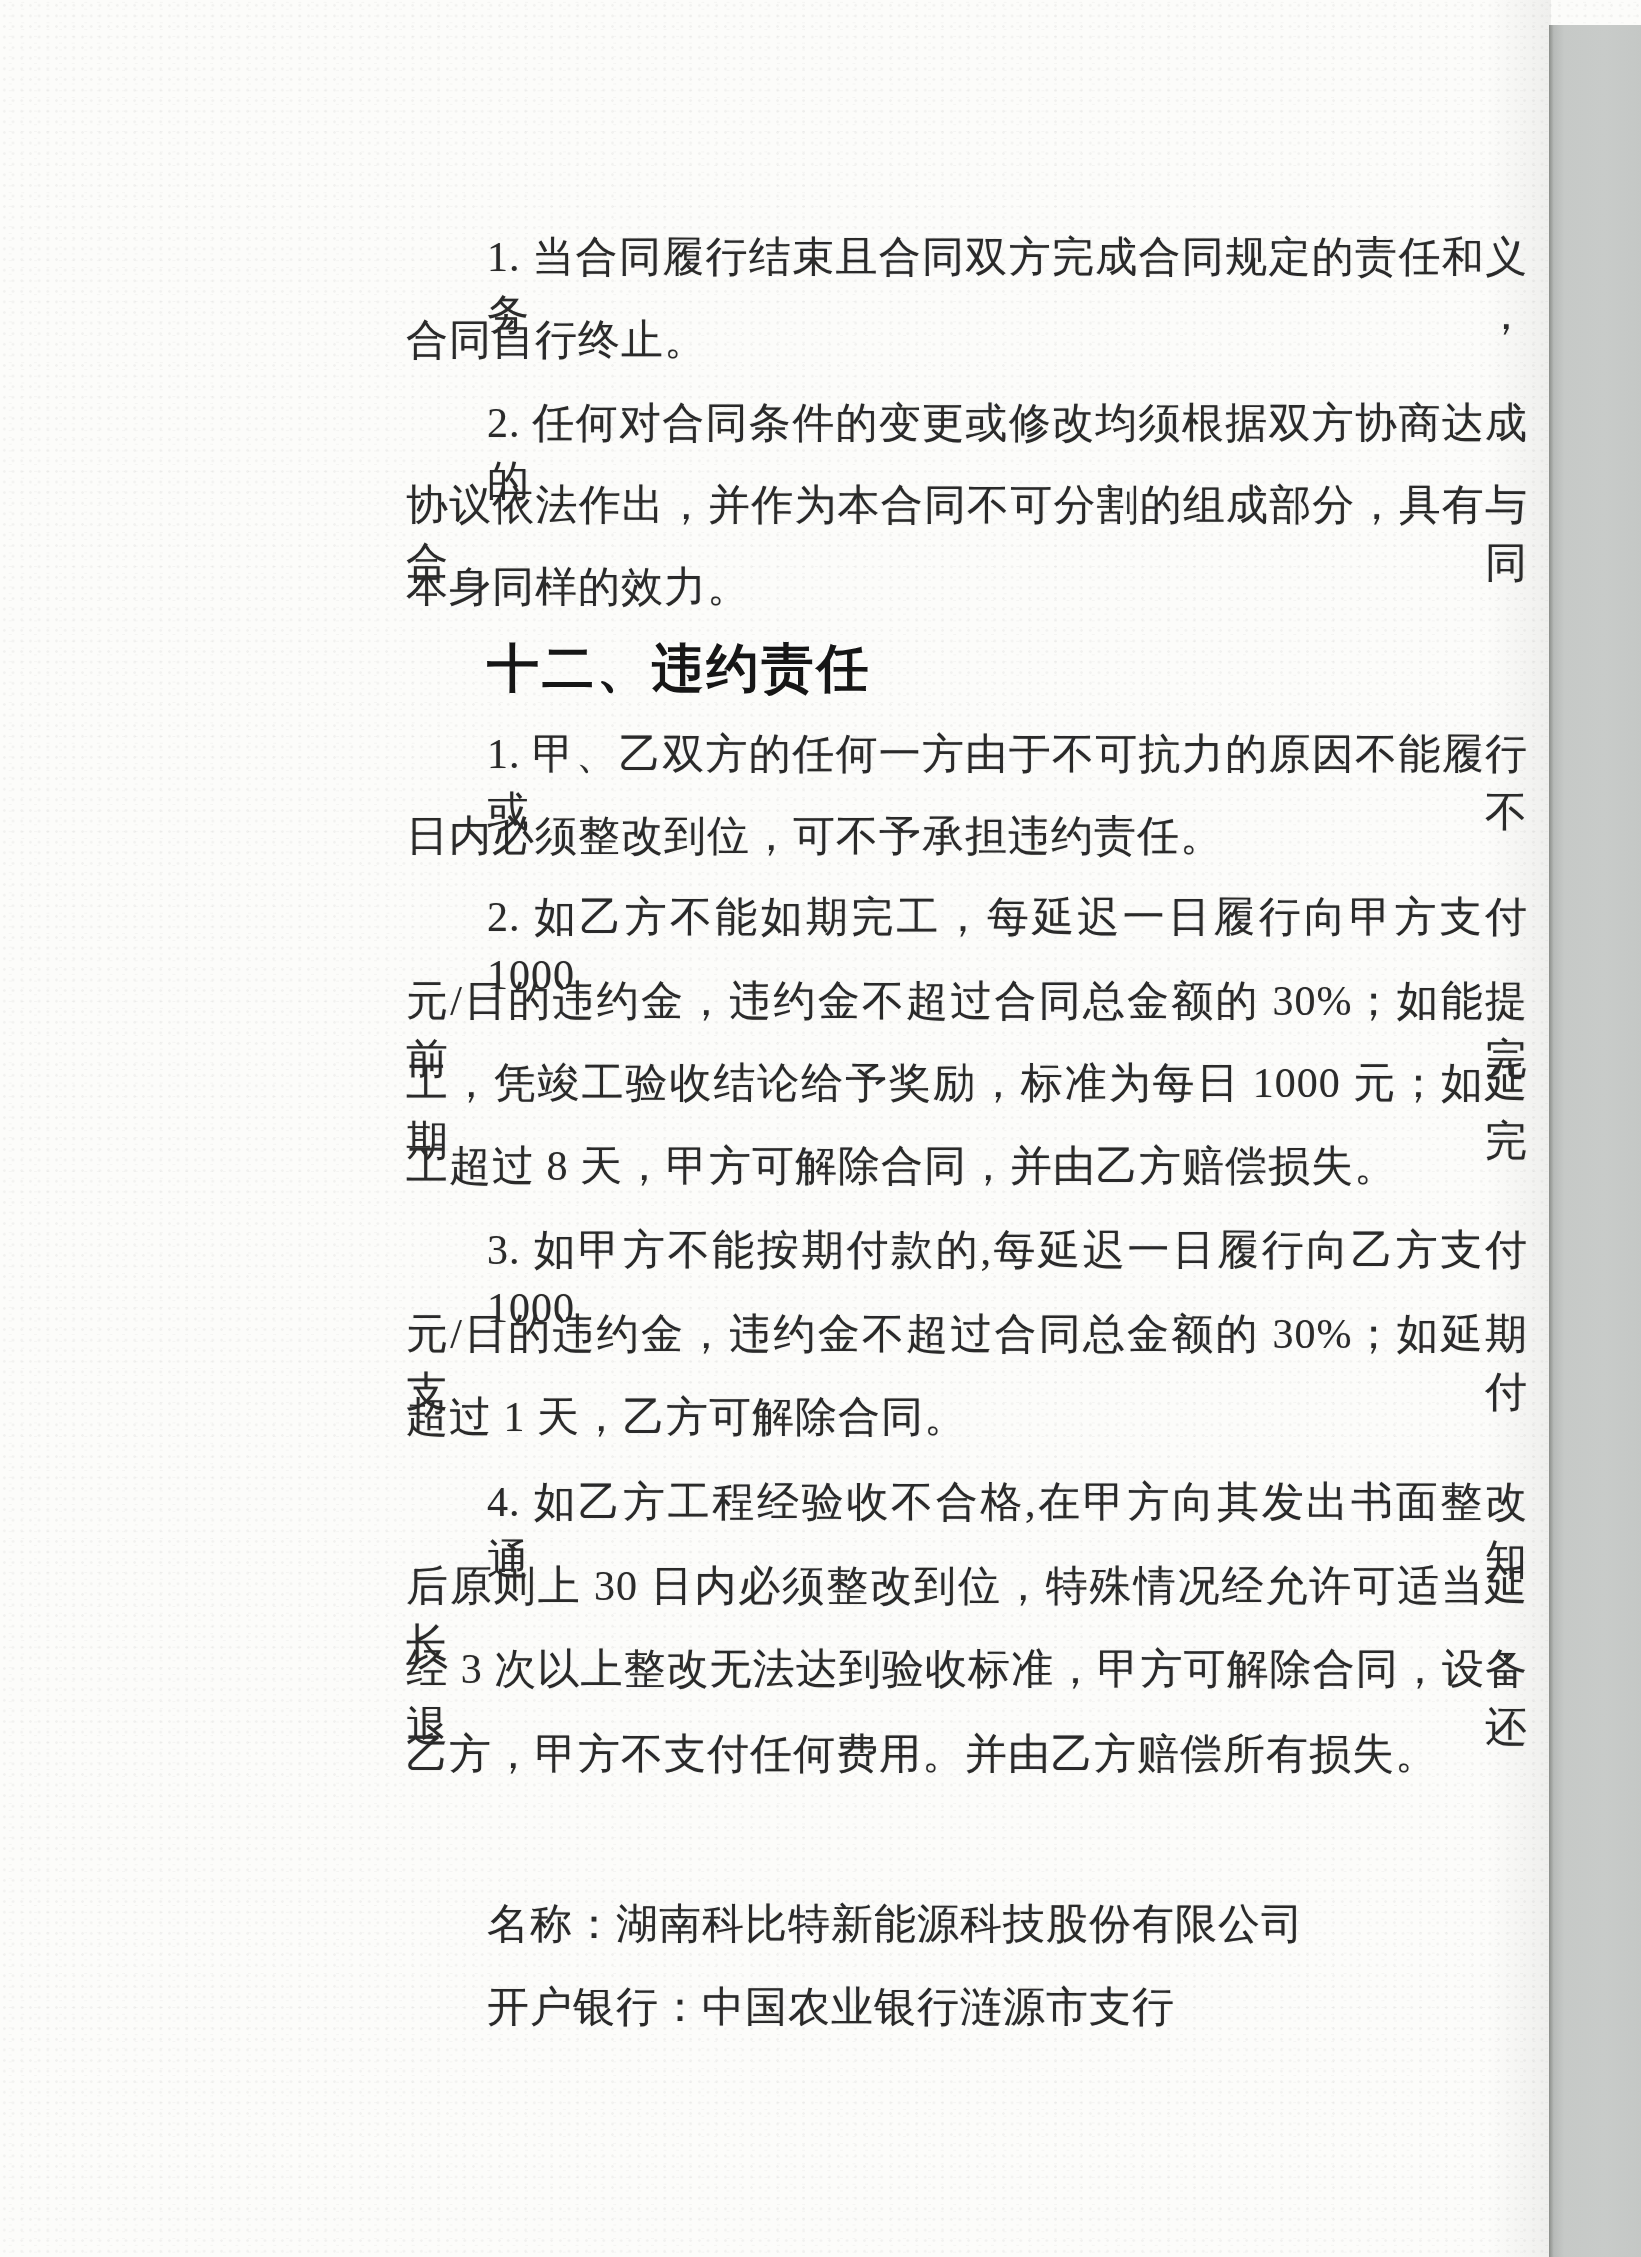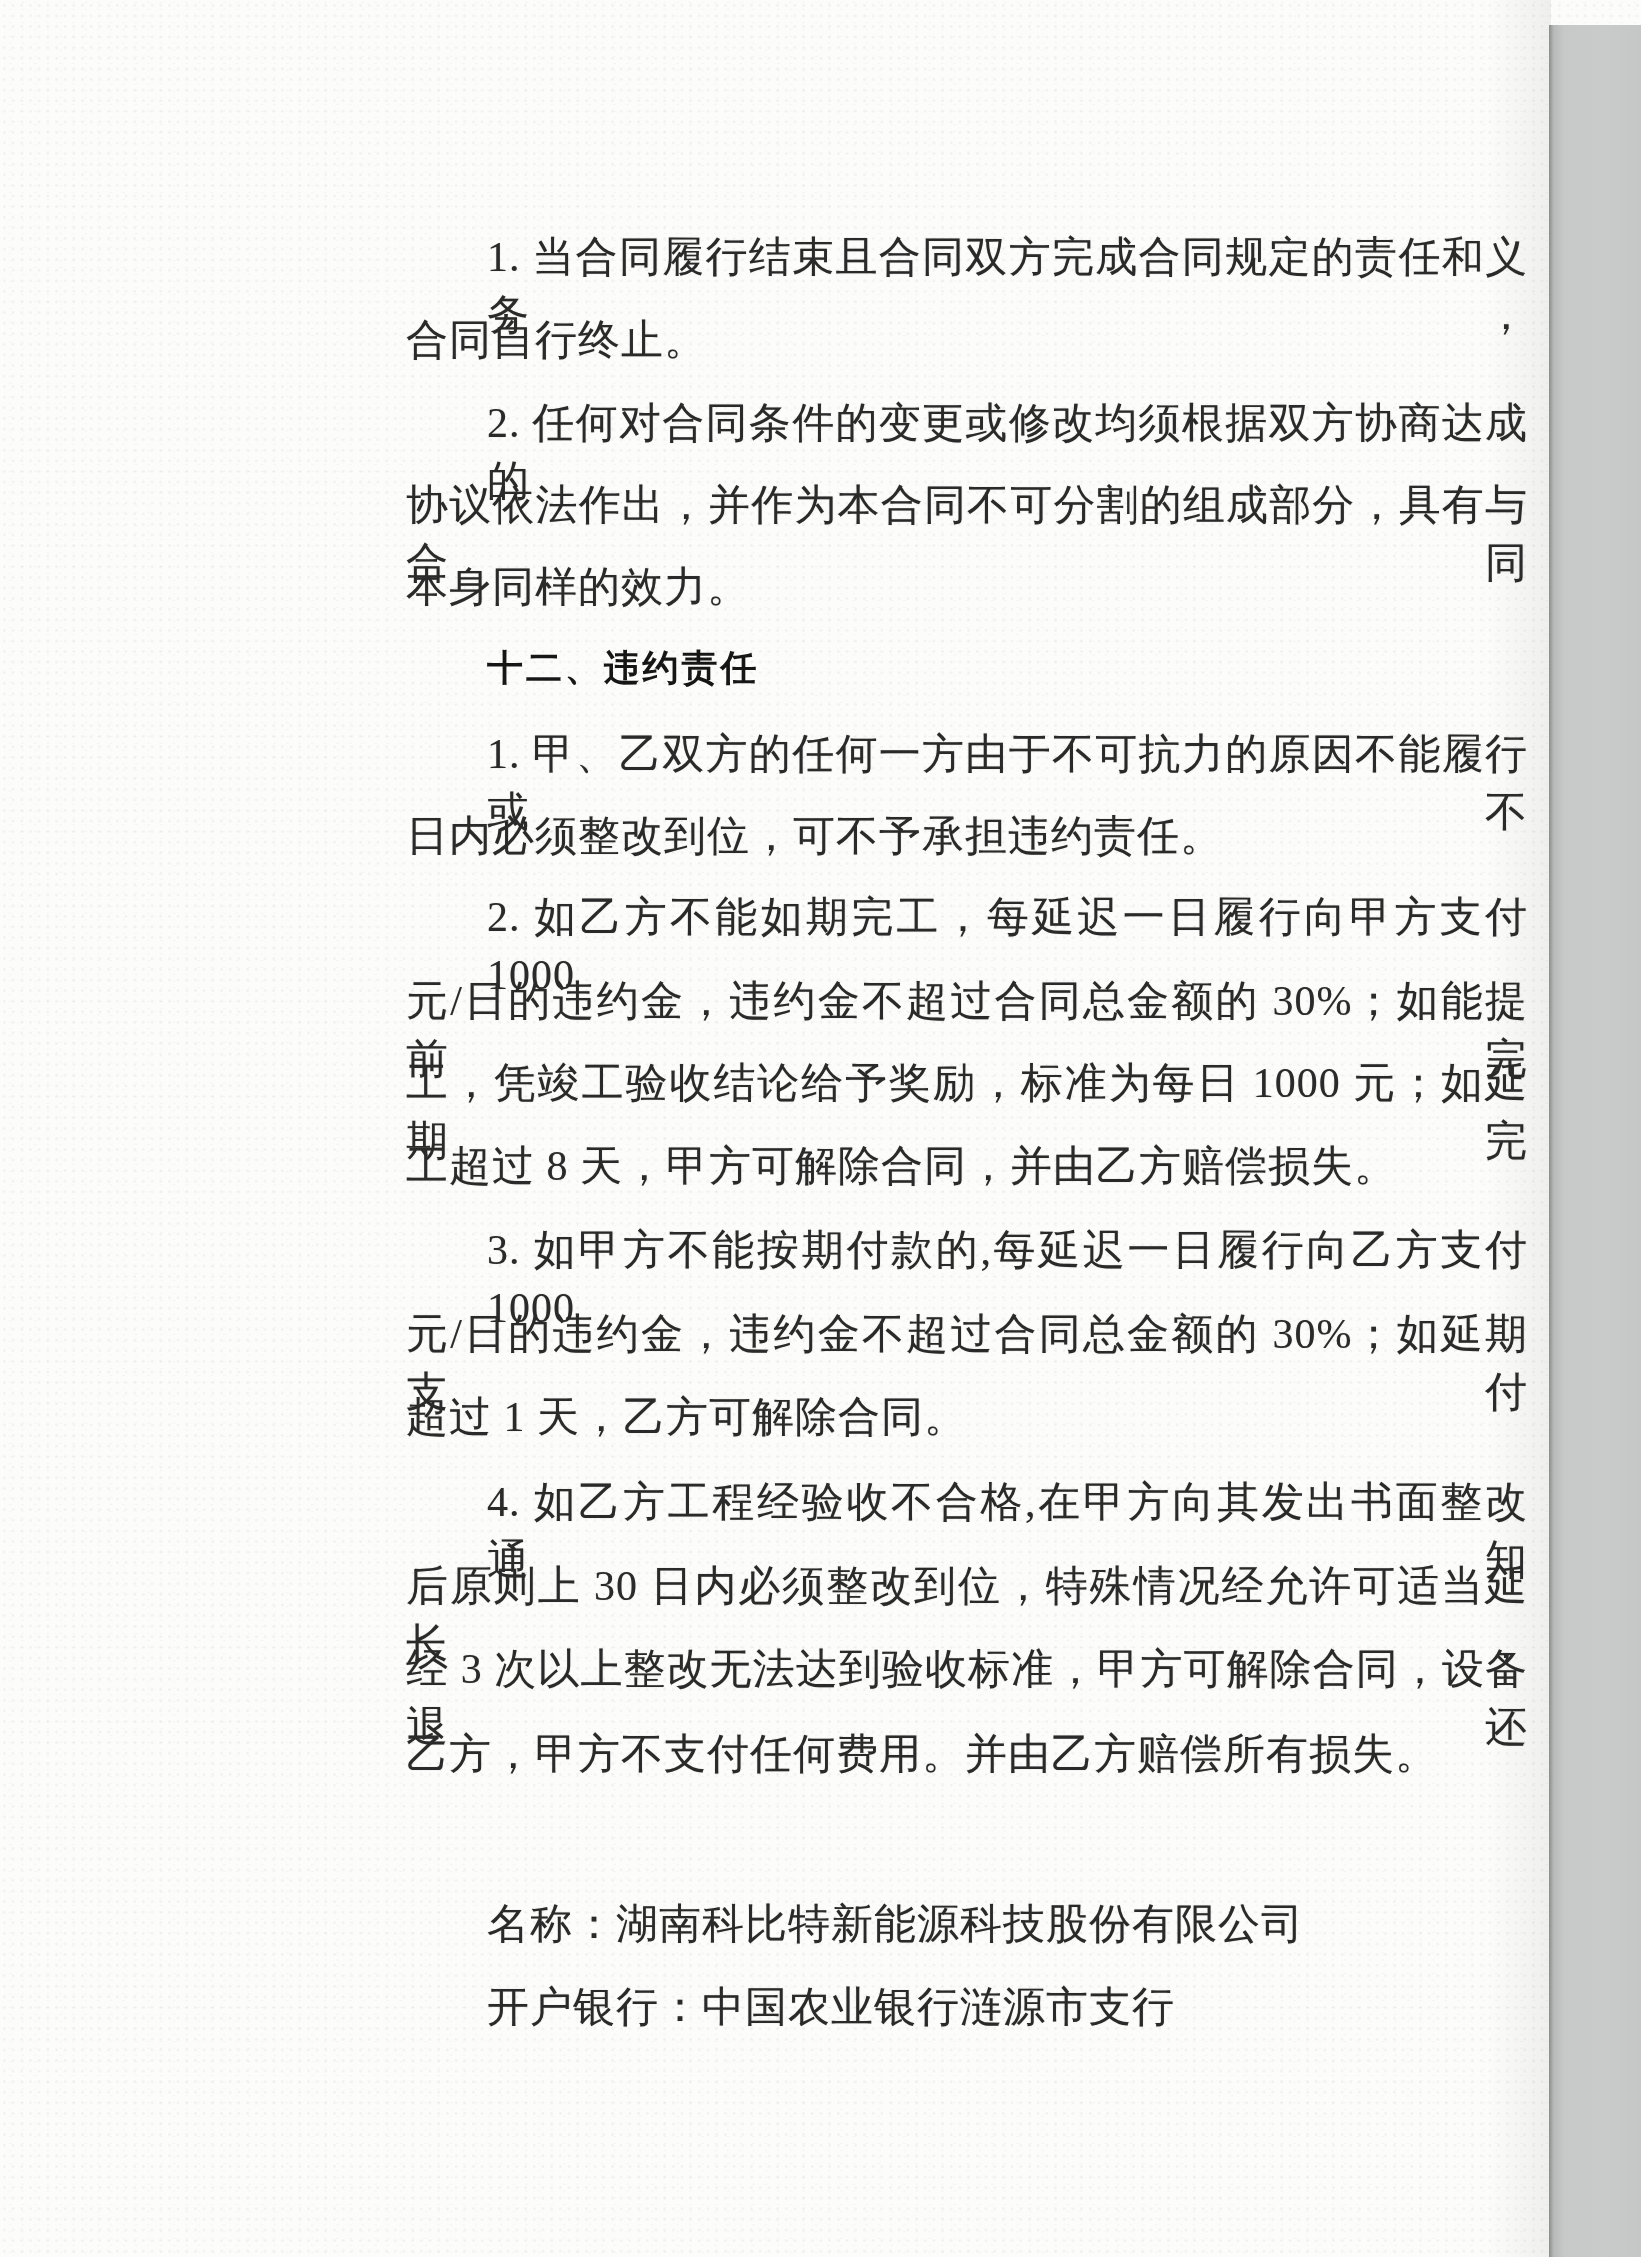--- a/index.html
+++ b/index.html
@@ -79,21 +79,21 @@
     text-align: justify;
     text-align-last: justify;
     text-justify: inter-character;
   }
 
   .ln.ind { padding-left: 81px; width: 1041px; }
 
   .ln.heading {
     font-family: "Liberation Sans", "DejaVu Sans", sans-serif;
     font-weight: 700;
-    font-size: 36px;
+    font-size: 52px;
     color: #161616;
     letter-spacing: 2.9px;
     text-shadow: none;
   }
 </style>
 </head>
 <body>
 
 <div class="scan">
 

